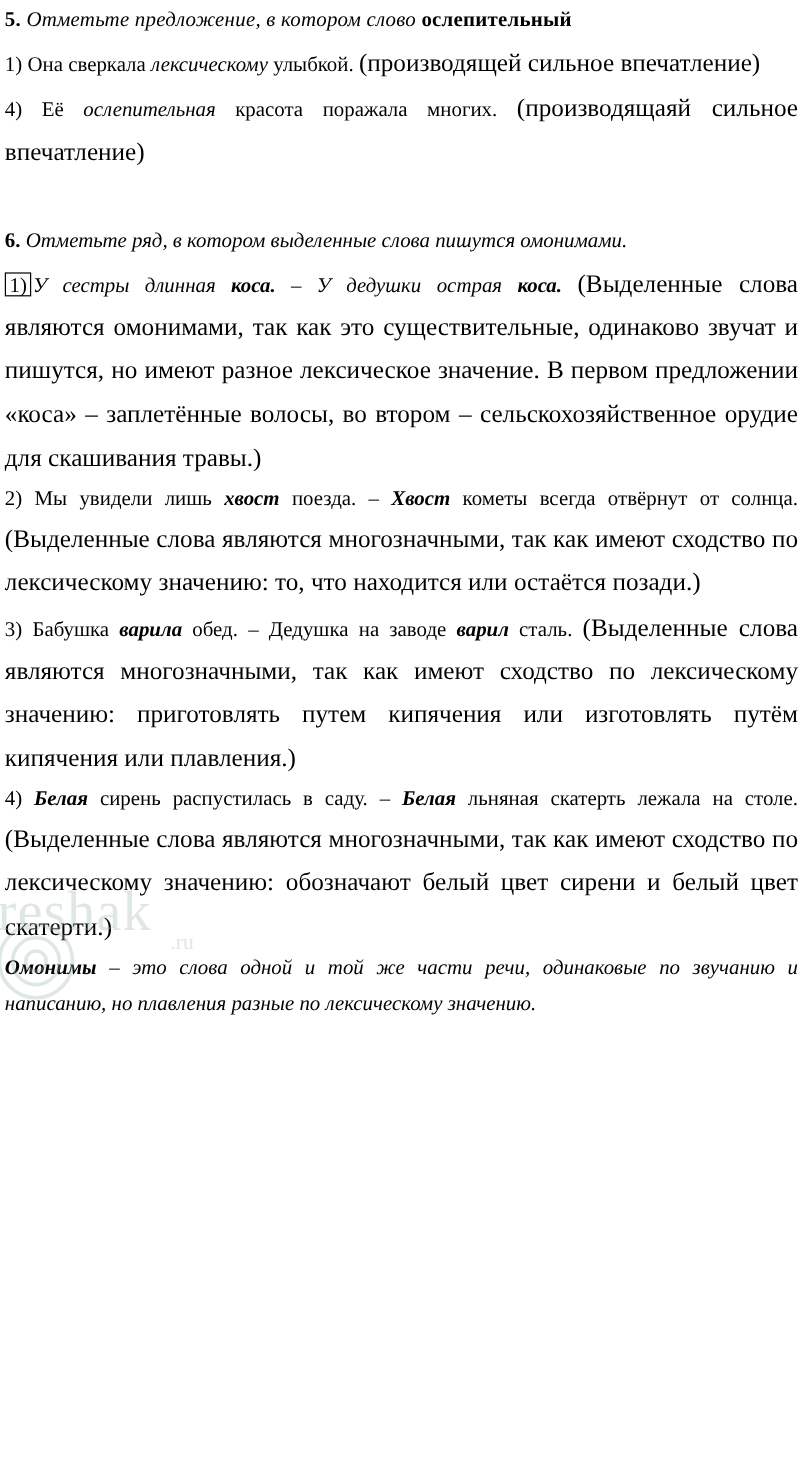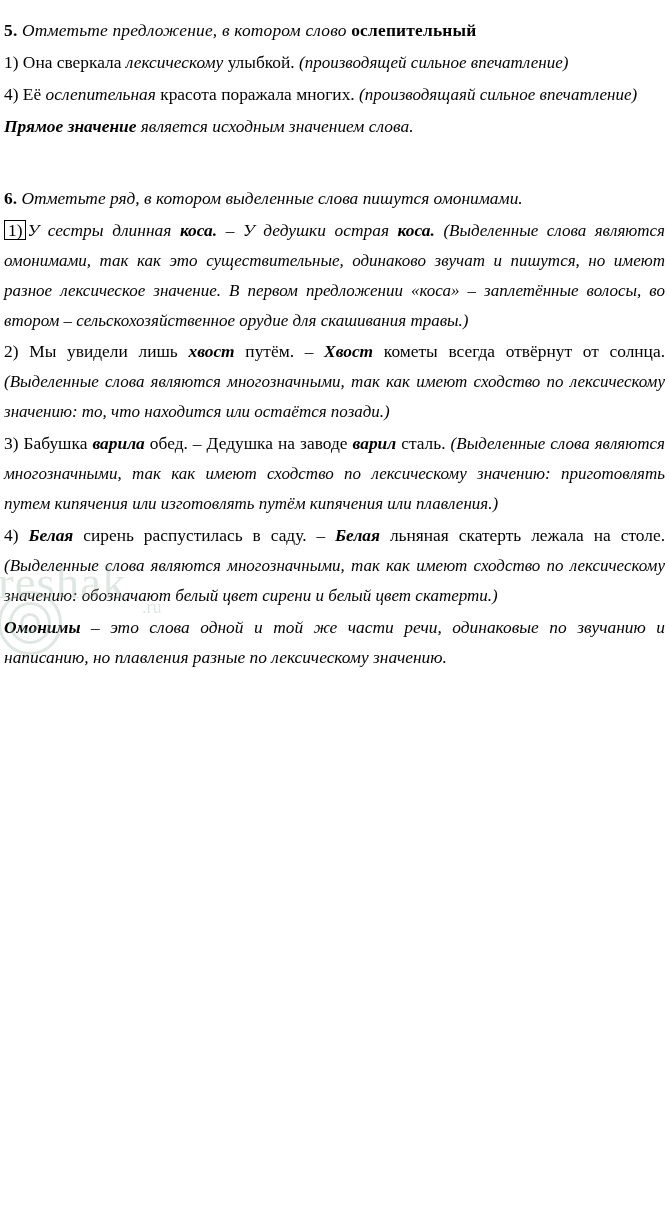--- a/index.html
+++ b/index.html
@@ -11,42 +11,41 @@
     width: 669px;
     height: 1225px;
     position: relative;
     overflow: hidden;
     font-family: "Liberation Serif", serif;
     color: #000000;
   }
   .page {
     position: relative;
     width: 669px;
-    padding: 16px 4px 0 4px;
+    padding: 2px 4px 0 4px;
     box-sizing: border-box;
   }
   .block {
     margin: 0 0 4px 0;
   }
   p {
     margin: 0 0 2px 0;
     font-size: 17.4px;
     line-height: 1.72;
     text-align: justify;
     text-justify: inter-word;
   }
   .num {
     font-weight: bold;
   }
   .it { font-style: italic; }
   .b { font-weight: bold; }
   .bi { font-weight: bold; font-style: italic; }
   .small-it {
-    font-style: italic;
-    font-size: 17px;
+    font-size: 21px;
   }
   .gap {
     height: 38px;
   }
   .boxed {
     display: inline-block;
     border: 1px solid #000;
     padding: 0 2px 0 3px;
     line-height: 1.05;
     margin-right: 2px;
@@ -131,41 +130,38 @@
     </p>
 
 
 
     <p>
       <span>4)</span>
       <span>Её </span><span class="it">ослепительная</span><span> красота поражала многих.</span>
       <span class="small-it">(производящаяй сильное впечатление)</span>
     </p>
 
-    <p>
-      <span class="bi">Прямое значение</span><span class="it"> является исходным значением слова.</span>
-    </p>
   </div>
 
   <div class="gap"></div>
 
   <div class="block">
     <p>
       <span class="num">6.</span>
       <span class="it">Отметьте ряд, в котором выделенные слова пишутся омонимами.</span>
     </p>
 
     <p>
       <span class="boxed">1)</span><span class="it">У сестры длинная </span><span class="bi">коса.</span><span class="it"> – У дедушки острая </span><span class="bi">коса.</span>
       <span class="small-it">(Выделенные слова являются омонимами, так как это существительные, одинаково звучат и пишутся, но имеют разное лексическое значение. В первом предложении «коса» – заплетённые волосы, во втором – сельскохозяйственное орудие для скашивания травы.)</span>
     </p>
 
     <p>
       <span>2)</span>
-      <span>Мы увидели лишь </span><span class="bi">хвост</span><span> путём. – </span><span class="bi">Хвост</span><span> кометы всегда отвёрнут от солнца.</span>
+      <span>Мы увидели лишь </span><span class="bi">хвост</span><span> поезда. – </span><span class="bi">Хвост</span><span> кометы всегда отвёрнут от солнца.</span>
       <span class="small-it">(Выделенные слова являются многозначными, так как имеют сходство по лексическому значению: то, что находится или остаётся позади.)</span>
     </p>
 
     <p>
       <span>3)</span>
       <span>Бабушка </span><span class="bi">варила</span><span> обед. – Дедушка на заводе </span><span class="bi">варил</span><span> сталь.</span>
       <span class="small-it">(Выделенные слова являются многозначными, так как имеют сходство по лексическому значению: приготовлять путем кипячения или изготовлять путём кипячения или плавления.)</span>
     </p>
 
     <p>

